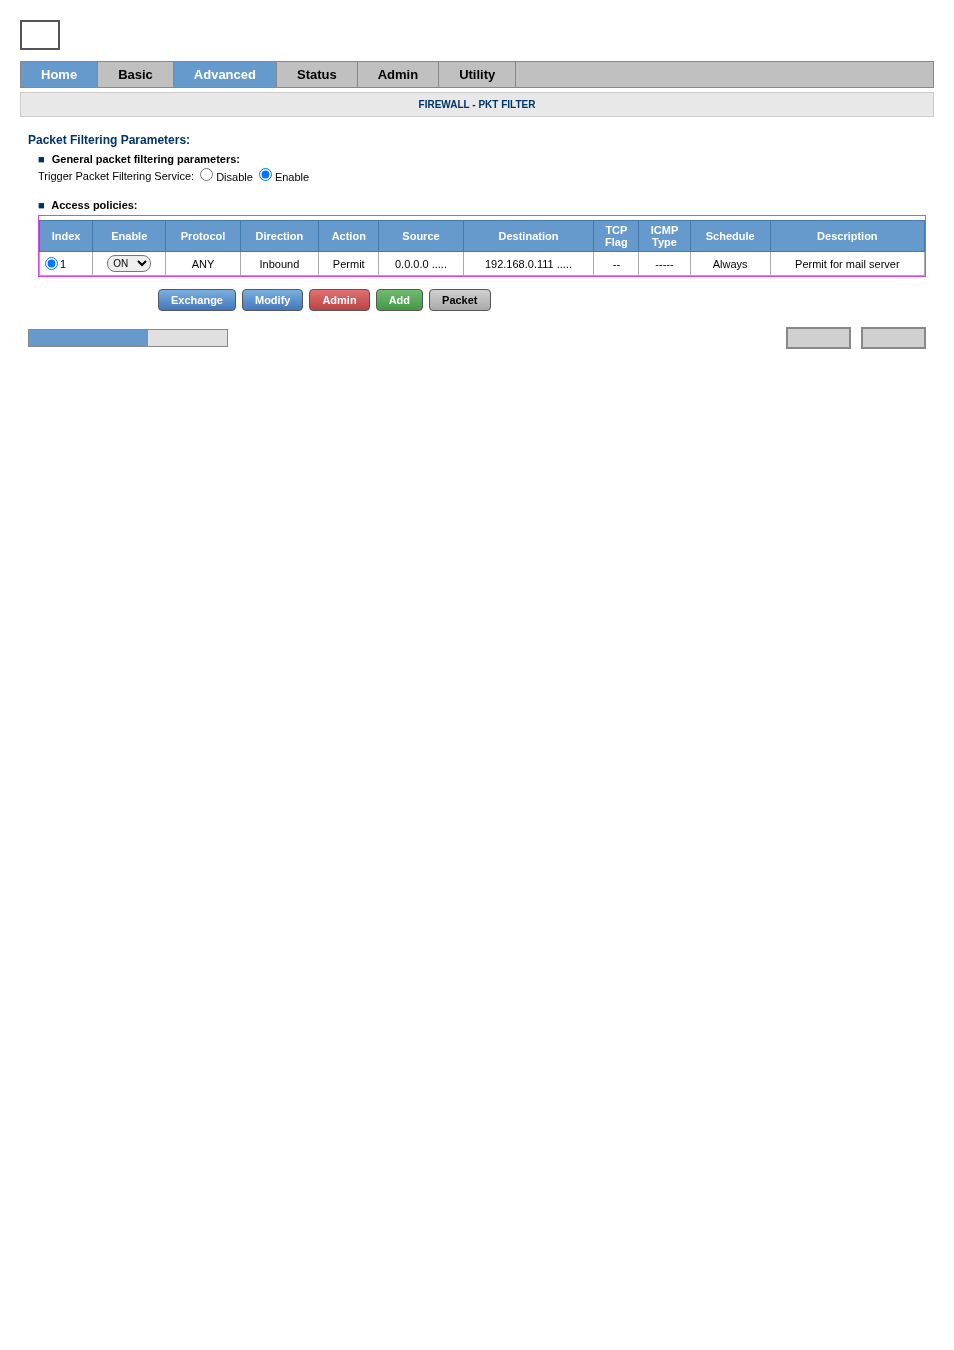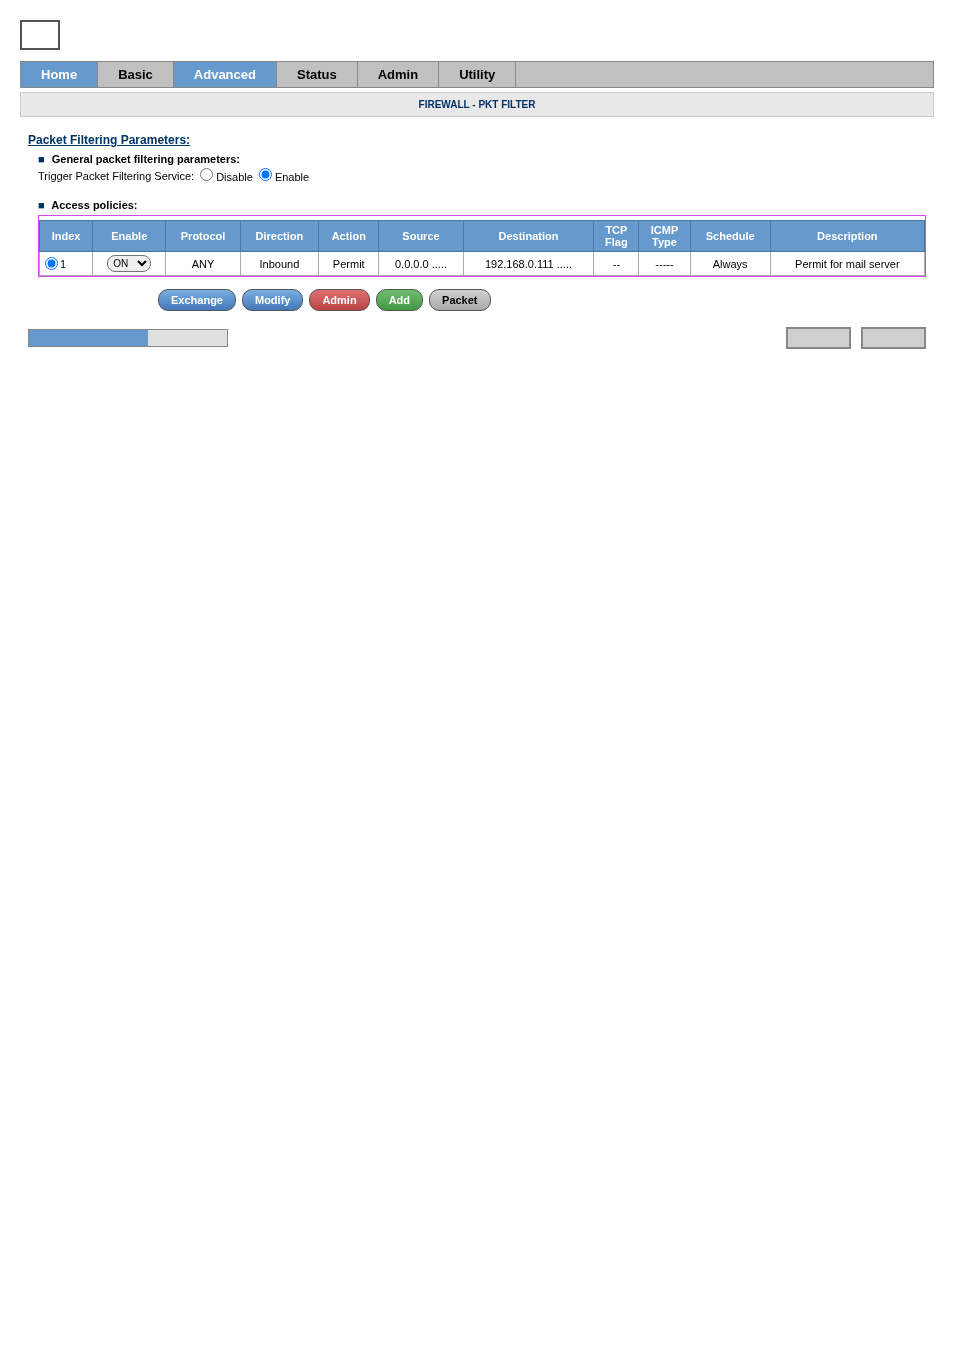--- a/index.html
+++ b/index.html
@@ -68,21 +68,20 @@
     
     .content {
       padding: 4px 8px;
     }
 
     .section-title {
       font-weight: bold;
       font-size: 12px;
       color: #003366;
       margin-bottom: 6px;
-      text-decoration: underline;
     }
 
     .sub-section {
       margin-left: 10px;
       margin-bottom: 8px;
     }
 
     .sub-label {
       font-weight: bold;
       font-size: 11px;
@@ -140,21 +139,21 @@
       margin-top: 12px;
       margin-left: 130px;
     }
 
     .btn {
       padding: 4px 12px;
       font-size: 11px;
       font-weight: bold;
       border: 1px solid #555;
       cursor: pointer;
-      border-radius: 10px;
+      border-radius: 4px;
     }
     .btn-blue {
       background: linear-gradient(to bottom, #7ab0e0, #4477bb);
       color: #fff;
     }
     .btn-red {
       background: linear-gradient(to bottom, #e07070, #bb4444);
       color: #fff;
     }
     .btn-green {

